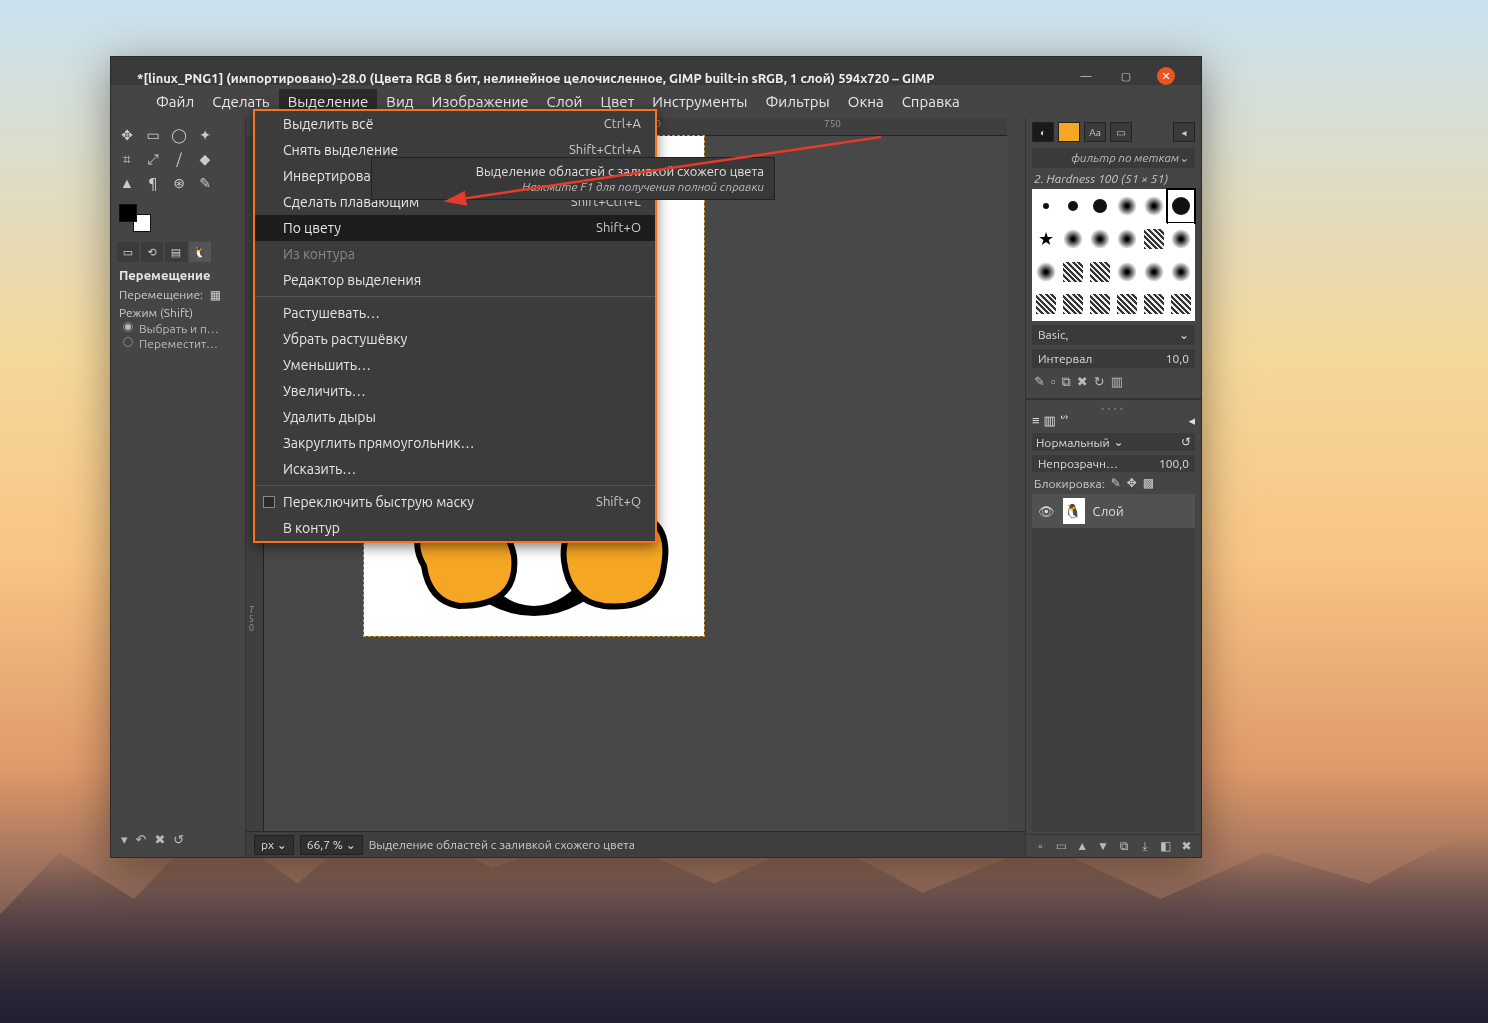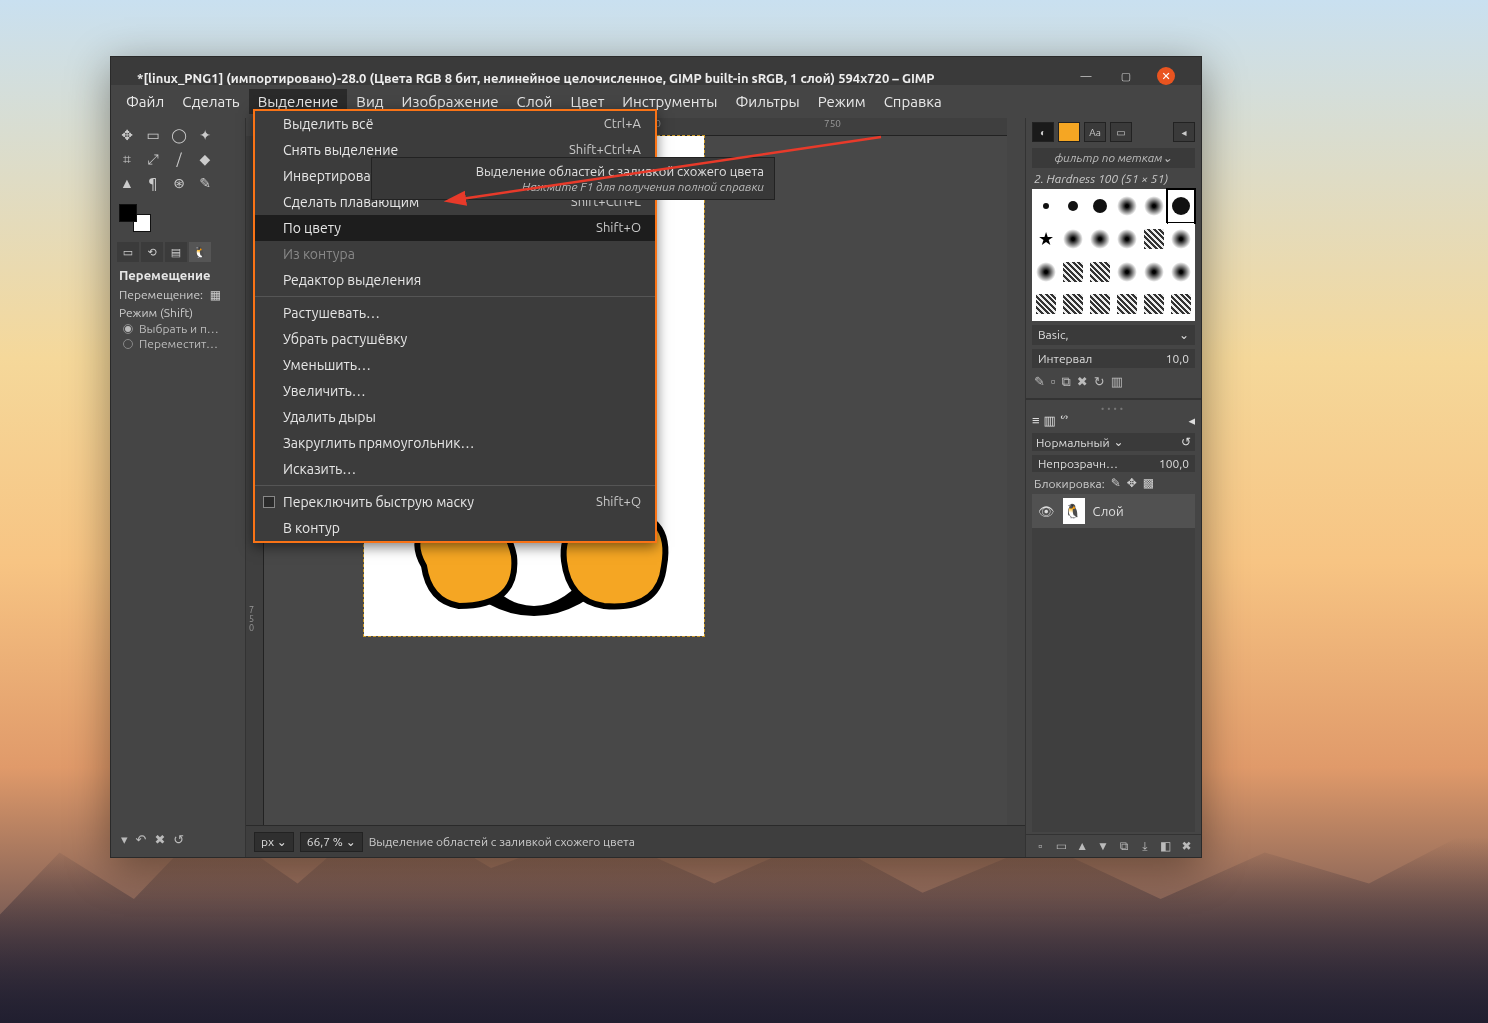--- a/index.html
+++ b/index.html
@@ -21,53 +21,53 @@
   box-shadow: 0 10px 40px rgba(0,0,0,.4);
   display: flex; flex-direction: column; font-size: 13px;
 }
 .titlebar {
   background: #3a3a3a; height: 28px; display: flex; align-items: flex-end;
   padding: 0 26px; gap: 22px;
 }
 .titlebar .title { flex: 1; font-weight: bold; font-size: 13px; color: #eee; white-space: nowrap; overflow: hidden; }
 .titlebar .winbtn { width: 18px; height: 18px; display:flex; align-items:center; justify-content:center; font-size:11px; color:#ccc; }
 .titlebar .winbtn.close { background:#e95420; border-radius:50%; color:#fff; }
-.menubar { display:flex; gap: 0; padding: 4px 6px; background:#454545; font-size:15px; color:#e8e8e8; }
+.menubar { display:flex; gap: 0; padding: 4px 6px; background:#454545; font-size:15px; color:#e8e8e8;margin-left:30px; }
 .menubar .item { padding: 4px 9px; }
 .menubar .item.open { background:#2a2a2a; }
 .body { flex:1; display:flex; overflow:hidden; }
 .left-dock { width:135px; background:#454545; display:flex; flex-direction:column; border-right:1px solid #333; padding:4px 2px; }
 .toolgrid { display:flex; flex-wrap:wrap; gap:2px; padding:2px 2px 6px 2px; }
 .toolgrid .tool { width:24px; height:22px; display:flex; align-items:center; justify-content:center; font-size:14px; color:#ccc; }
 .fgbg { position:relative; width:32px; height:28px; margin:4px 6px 8px 6px;}
 .fgbg .fg, .fgbg .bg { position:absolute; width:18px; height:18px; border:1px solid #111; }
 .fgbg .bg { right:0; bottom:0; background:#fff; }
 .fgbg .fg { left:0; top:0; background:#000; }
 .section-title { font-weight:bold; color:#e6e6e6; padding:4px 6px; font-size:13px; }
 .section-row { padding:2px 6px; color:#ccc; font-size:12px; }
 .dock-tabs { display:flex; gap:2px; padding:2px 4px; }
 .dock-tabs .t { width:22px; height:20px; background:#3b3b3b; display:flex; align-items:center; justify-content:center; font-size:11px; color:#ccc;}
 .dock-tabs .t.active { background:#555; }
-.radio-row { display:flex; align-items:center; gap:6px; padding:1px 10px; font-size:12px; color:#bbb;}
+.radio-row { display:flex; align-items:flex-start; gap:6px; padding:1px 10px; font-size:12px; color:#bbb;}
 .radio-dot { width:10px; height:10px; border-radius:50%; border:1px solid #888; display:inline-block; }
 .radio-dot.on::after{content:"";display:block;width:6px;height:6px;background:#bbb;border-radius:50%;margin:1px;}
 .left-footer { margin-top:auto; display:flex; gap:8px; padding:6px 8px; color:#bbb; }
 .canvas-area { flex:1; background:#454545; position:relative; }
 .ruler-top { position:absolute; top:0; left:18px; right:18px; height:18px; background:#3f3f3f; border-bottom:1px solid #222; font-size:9px; color:#bbb; display:flex; align-items:flex-end; }
 .ruler-top .tick { position:absolute; top:0; font-size:10px; color:#999; }
 .ruler-left { position:absolute; left:0; top:18px; bottom:24px; width:18px; background:#3f3f3f; border-right:1px solid #222; }
 .canvas-wrap { position:absolute; top:18px; left:18px; right:18px; bottom:24px; background:#484848; }
 .canvas { position:absolute; left:100px; top:0; width:340px; height:500px; background:#fff; outline: 1px dashed #cc9a2a; }
-.statusbar { position:absolute; left:0; right:0; bottom:0; height:32px; background:#3e3e3e; display:flex; align-items:center; gap:6px; padding:8px 8px; font-size:12px; color:#ccc; border-top:1px solid #2a2a2a;}
+.statusbar { position:absolute; left:0; right:0; bottom:0; height:26px; background:#3e3e3e; display:flex; align-items:center; gap:6px; padding:8px 8px; font-size:12px; color:#ccc; border-top:1px solid #2a2a2a;}
 .statusbar .sinput { background:#2f2f2f; color:#ddd; padding:2px 6px; border:1px solid #222; }
 .right-dock { width:176px; background:#454545; border-left:1px solid #333; display:flex; flex-direction:column; }
 .tabrow { display:flex; gap:4px; padding:4px 6px; }
 .tabrow .tb { width:22px; height:20px; background:#3a3a3a; border:1px solid #222; display:flex;align-items:center;justify-content:center;font-size:10px;color:#ccc;}
 .tabrow .tb.orange{background:#f5a623;} .tabrow .tb.dark{background:#1a1a1a;}
-.filterbox { margin:2px 6px; padding:3px 6px; background:#3a3a3a; font-style:italic; color:#bbb; font-size:12px; display:flex; justify-content:center; }
+.filterbox { margin:2px 6px; padding:3px 6px; background:#3a3a3a; font-style:italic; color:#bbb; font-size:12px; display:flex; justify-content:flex-end; }
 .brush-title { padding:2px 8px; font-style:italic; color:#ccc; font-size:12px; }
 .brush-grid { margin:2px 6px; background:#fff; display:grid; grid-template-columns:repeat(6,1fr); gap:1px; padding:1px; height:132px; }
 .brush-grid .b { background:#fff; display:flex; align-items:center; justify-content:center; }
 .brush-grid .b.sel { outline:2px solid #000; }
 .brush-grid .dot { width:18px; height:18px; background:#111; border-radius:50%; }
 .brush-grid .dot.s1{width:6px;height:6px;} .brush-grid .dot.s2{width:10px;height:10px;} .brush-grid .dot.s3{width:14px;height:14px;}
 .brush-grid .fuzzy{background:radial-gradient(circle,#000 10%,transparent 70%);width:20px;height:20px;border-radius:50%;}
 .brush-grid .star::before{content:"★";font-size:18px;color:#000;}
 .brush-grid .tex{width:20px;height:20px;background:repeating-linear-gradient(45deg,#333 0 2px,#eee 2px 4px);}
 .sel-row { display:flex; margin:2px 6px; padding:3px 6px; background:#3a3a3a; color:#ddd; font-size:12px; justify-content:space-between;}
@@ -117,21 +117,21 @@
   <div class="menubar">
     <div class="item">Файл</div>
     <div class="item">Сделать</div>
     <div class="item open">Выделение</div>
     <div class="item">Вид</div>
     <div class="item">Изображение</div>
     <div class="item">Слой</div>
     <div class="item">Цвет</div>
     <div class="item">Инструменты</div>
     <div class="item">Фильтры</div>
-    <div class="item">Режим</div>
+    <div class="item">Окна</div>
     <div class="item">Справка</div>
   </div>
 
   <div class="body">
 
     <div class="left-dock">
       <div class="toolgrid">
         <div class="tool">✥</div>
         <div class="tool">▭</div>
         <div class="tool">◯</div>

